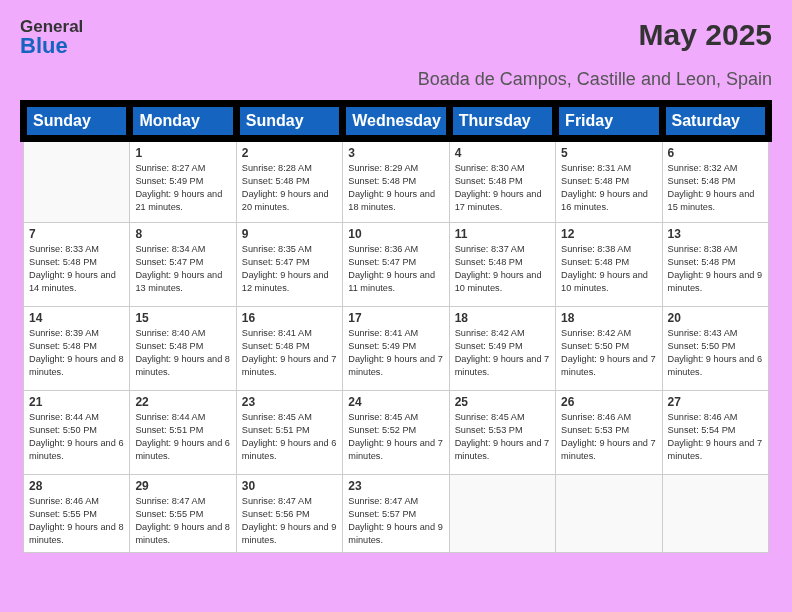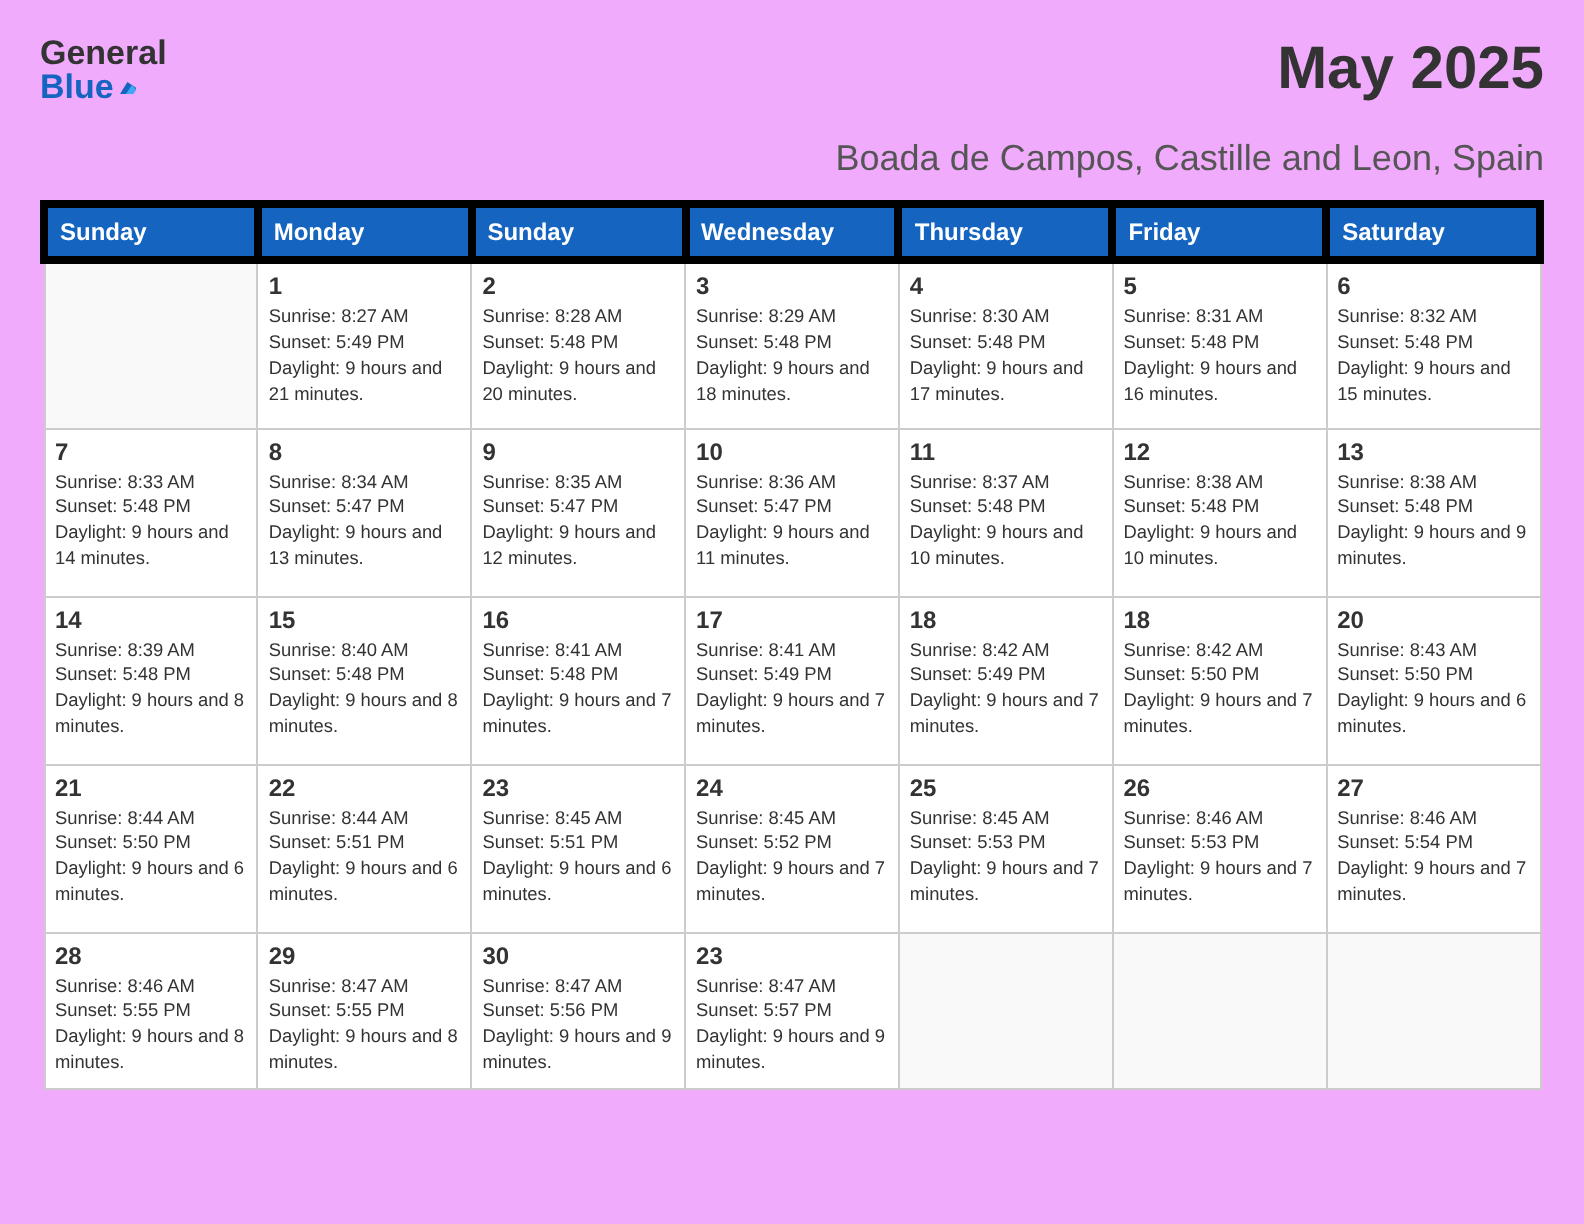--- a/index.html
+++ b/index.html
@@ -42,25 +42,25 @@
       margin-top: 18px;
     }
     .calendar {
       width: 100%;
       border-collapse: collapse;
       table-layout: fixed;
     }
     .calendar th {
       background: #1565c0;
       color: #fff;
-      font-size: 12px;
+      font-size: 16px;
       font-weight: bold;
       text-align: left;
       padding: 5px 6px;
-      border: 4px solid #000000;
+      border: 7px solid #000000;
     }
     .calendar td {
       border: 1px solid #ccc;
       vertical-align: top;
       padding: 4px 5px;
       font-size: 9.5px;
       color: #333;
       width: calc(100% / 7);
       height: 86px;
       background: #fff;
@@ -89,21 +89,21 @@
   </style>
 </head>
 <body>
 
 <div class="page">
   <div class="header">
     <div class="logo">
       <div style="display:flex; align-items:center; gap:4px;">
         <div style="position:relative; width:48px; height:38px;">
           <div style="font-size:17px; font-weight:bold; color:#333; line-height:1;">General</div>
-          <div style="font-size:17px; font-weight:bold; color:#1565c0; line-height:1; display:flex; align-items:center;">
+          <div style="font-size:22px; font-weight:bold; color:#1565c0; line-height:1; display:flex; align-items:center;">
             Blue
             <svg width="22" height="16" viewBox="0 0 22 16" style="margin-left:3px;">
               <polygon points="0,16 10,0 22,8 14,16" fill="#1565c0"></polygon>
               <polygon points="8,16 16,4 22,10 18,16" fill="#42a5f5"></polygon>
             </svg>
           </div>
         </div>
       </div>
     </div>
     <div class="title-block">

